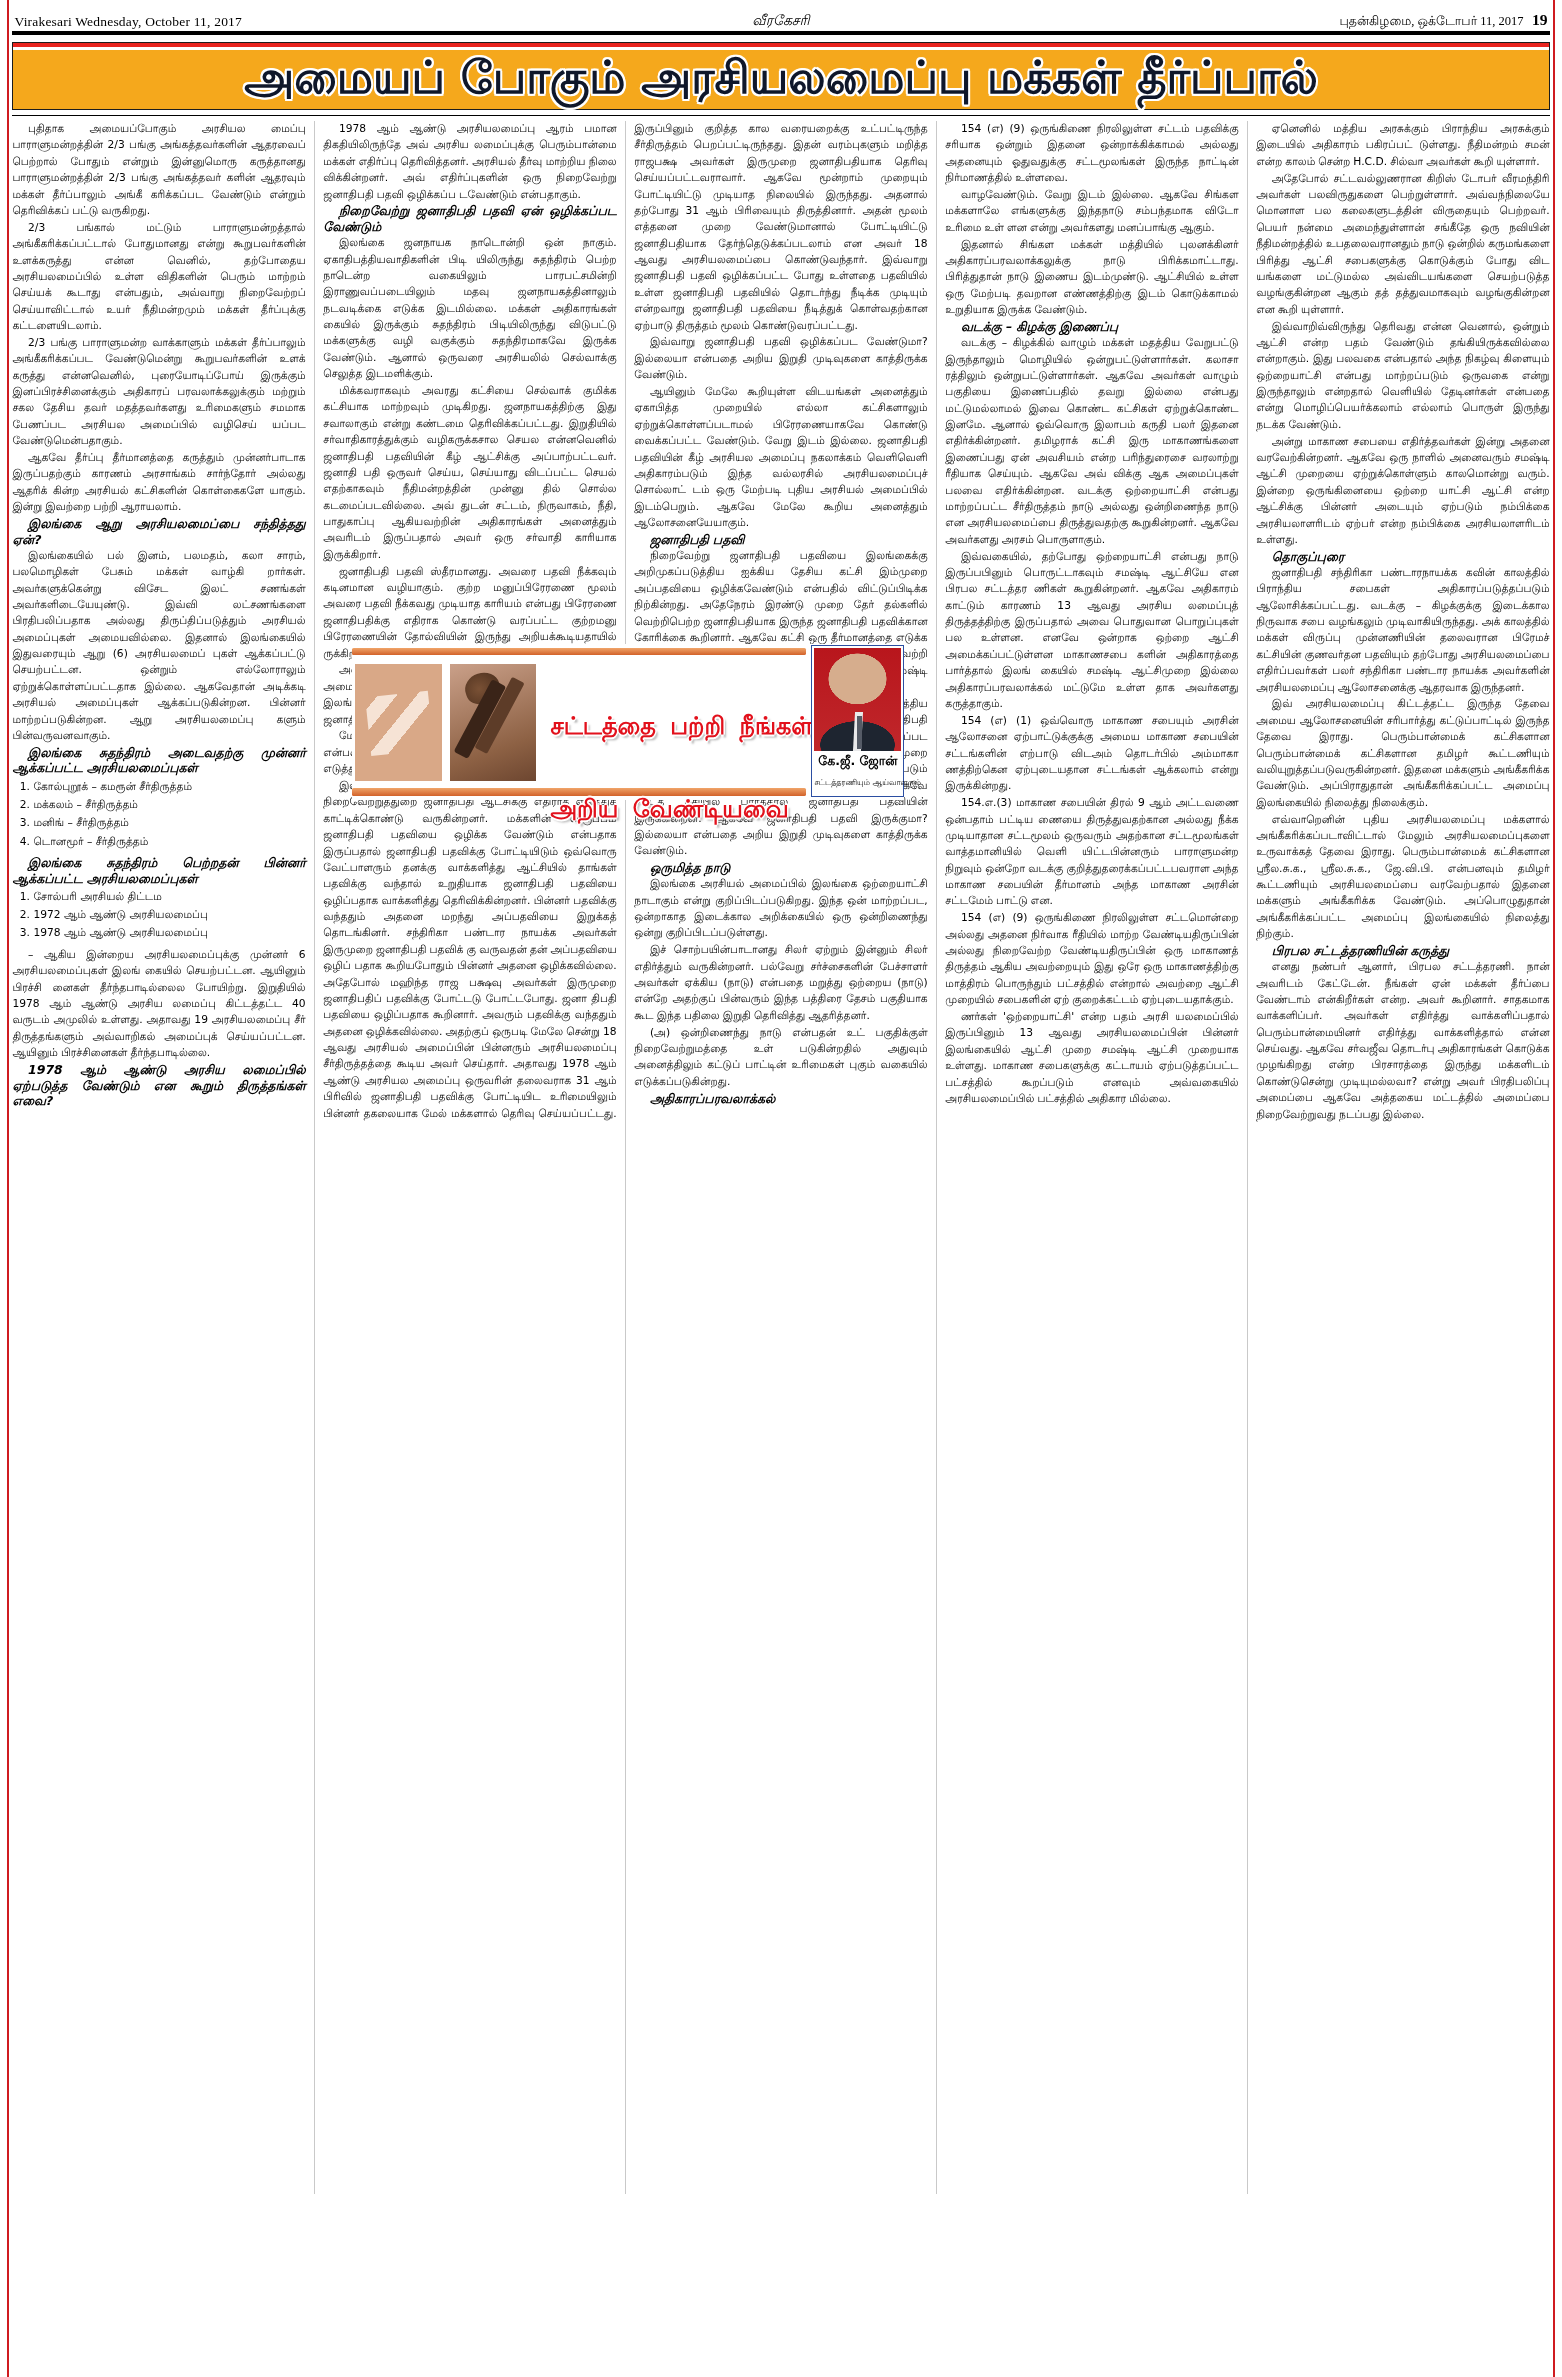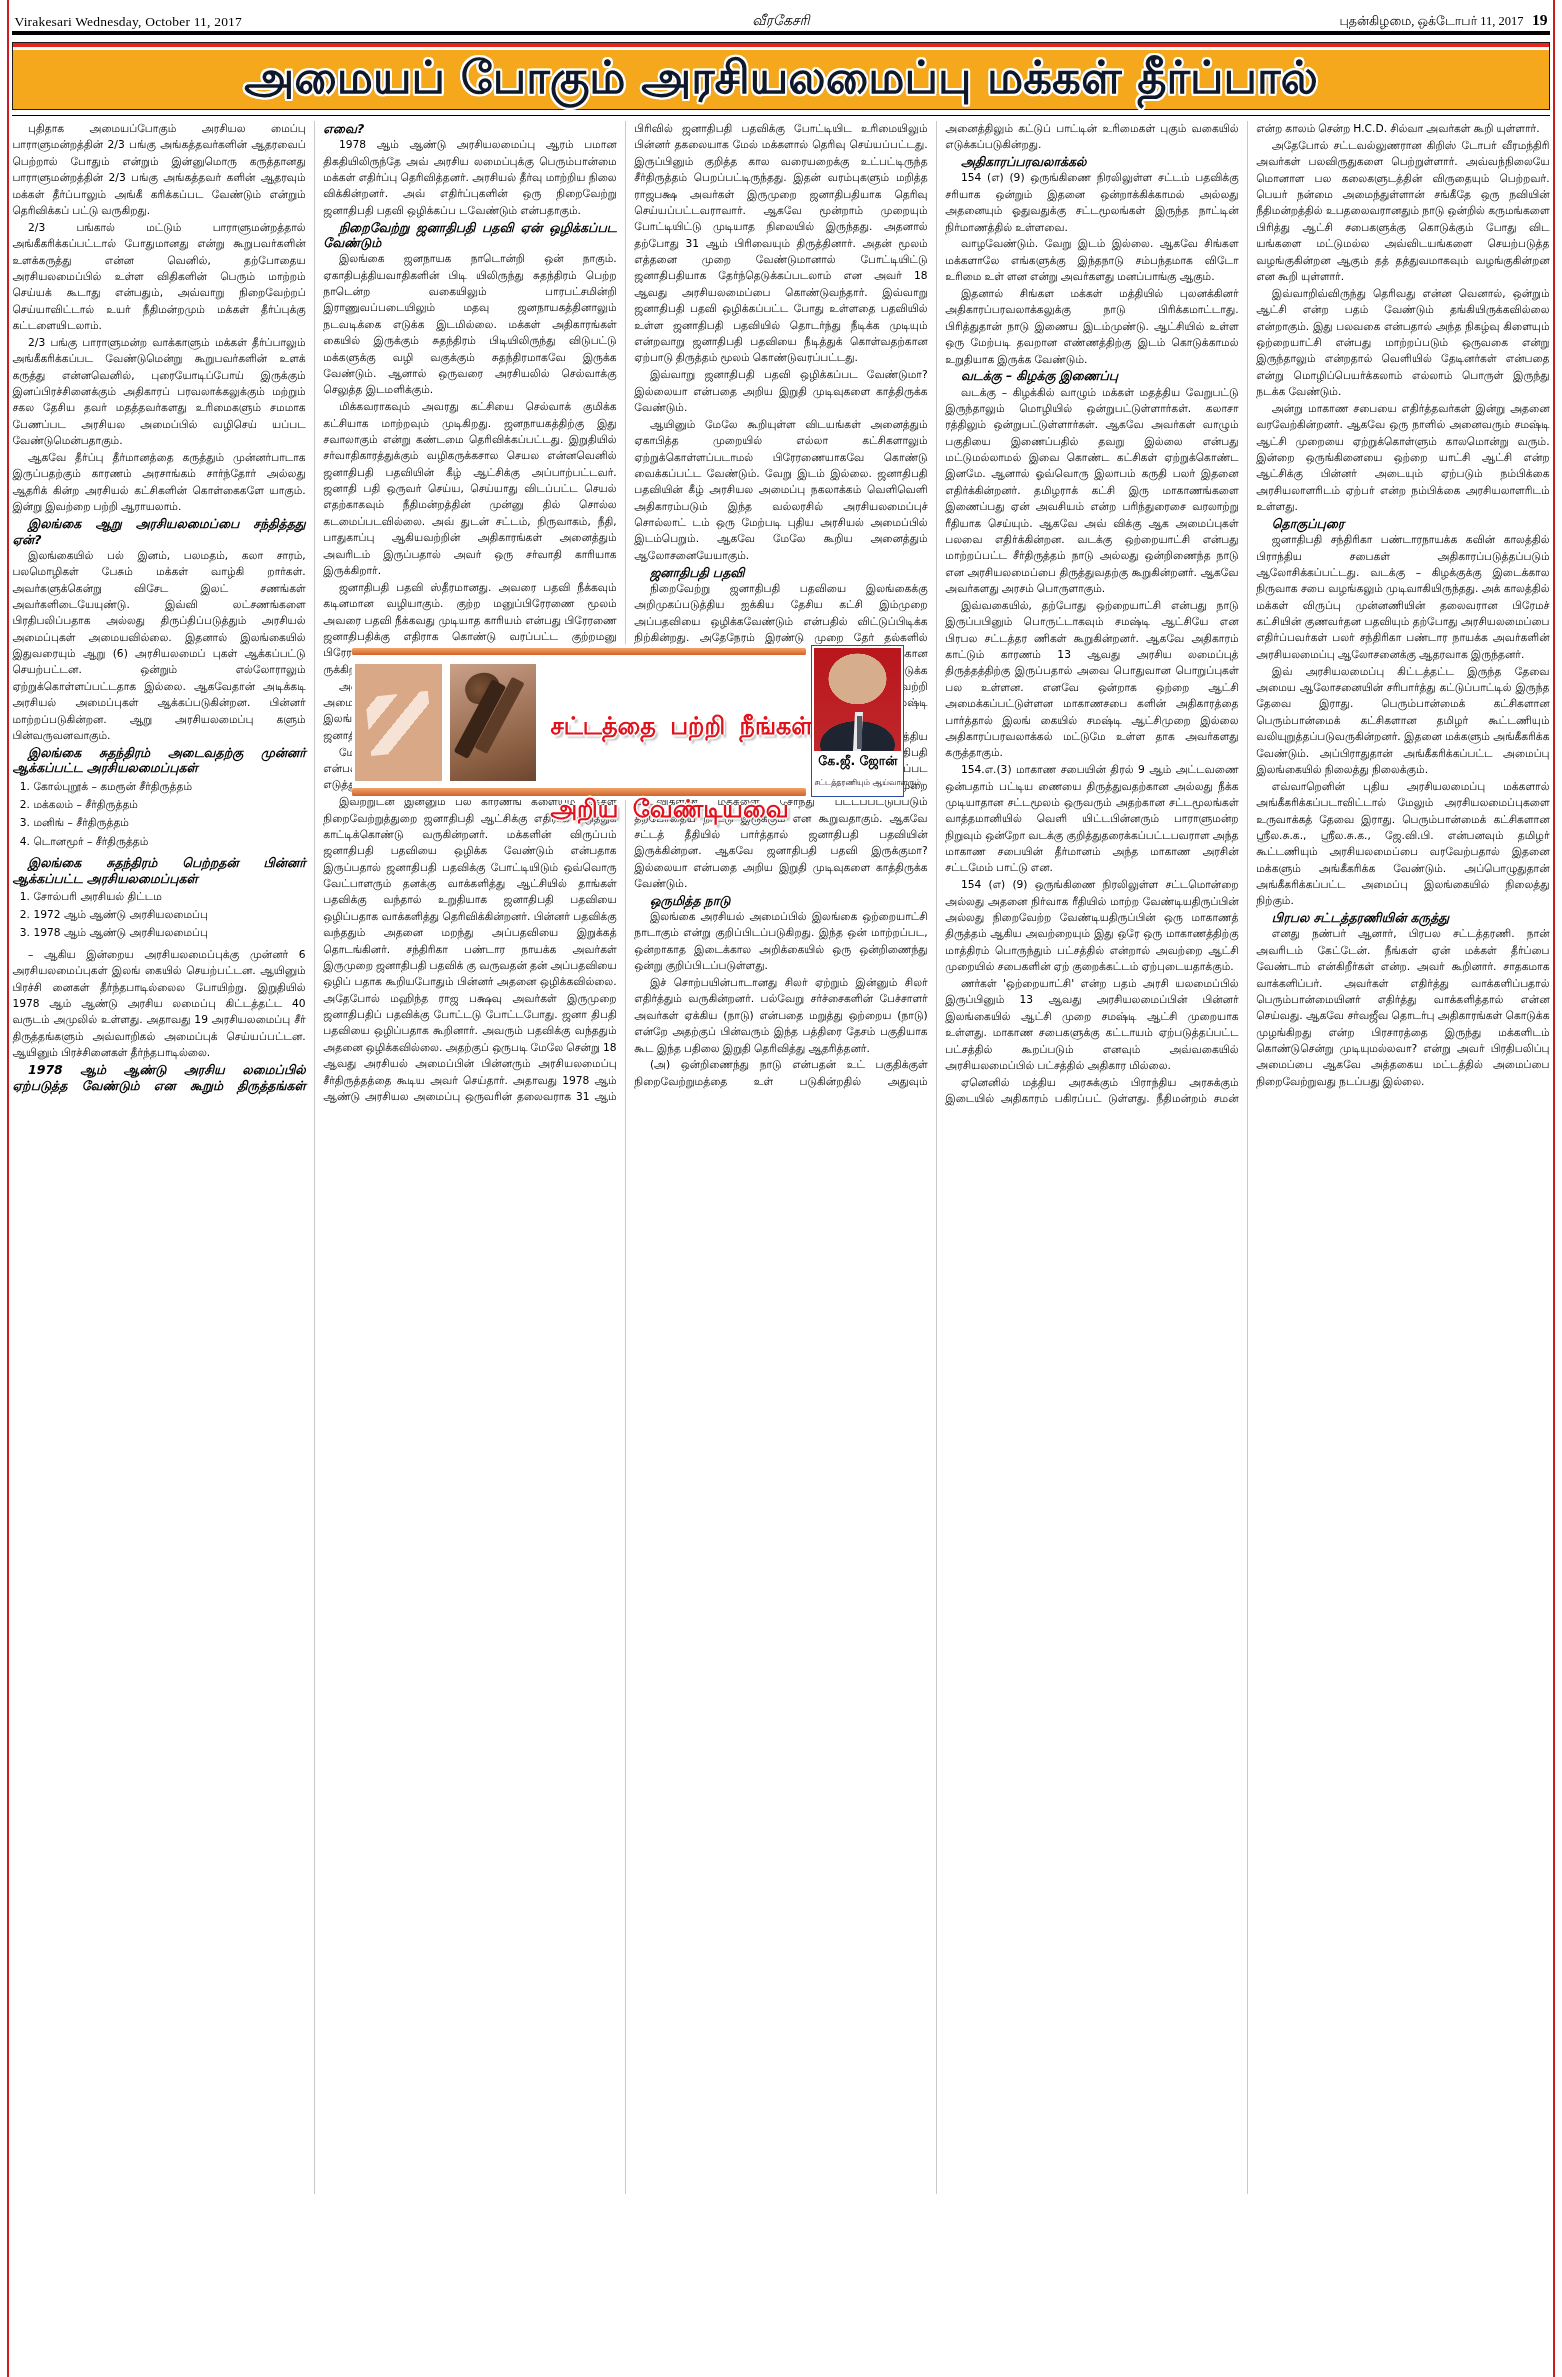--- a/index.html
+++ b/index.html
@@ -301,20 +301,21 @@
       <p>இச் சொற்பயின்பாடானது சிலர் ஏற்றும் இன்னும் சிலர் எதிர்த்தும் வருகின்றனர். பல்வேறு சர்ச்சைகளின் பேச்சாளர் அவர்கள் ஏக்கிய (நாடு) என்பதை மறுத்து ஒற்றைய (நாடு) என்றே அதற்குப் பின்வரும் இந்த பத்திரை தேசம் பகுதியாக கூட இந்த பதிலை இறுதி தெரிவித்து ஆதரித்தனர்.</p>
       <p>(அ) ஒன்றிணைந்து நாடு என்பதன் உட் பகுதிக்குள் நிறைவேற்றுமத்தை உள் படுகின்றதில் அதுவும் அனைத்திலும் கட்டுப் பாட்டின் உரிமைகள் புகும் வகையில் எடுக்கப்படுகின்றது.</p>
       <p class="sub">அதிகாரப்பரவலாக்கல்</p>
       <p>154 (எ) (9) ஒருங்கிணை நிரலிலுள்ள சட்டம் பதவிக்கு சரியாக ஒன்றும் இதனை ஒன்றாக்கிக்காமல் அல்லது அதனையும் ஓதுவதுக்கு சட்டமூலங்கள் இருந்த நாட்டின் நிர்மாணத்தில் உள்ளவை.</p>
 
       <p>வாழவேண்டும். வேறு இடம் இல்லை. ஆகவே சிங்கள மக்களாலே எங்களுக்கு இந்தநாடு சம்பந்தமாக விடோ உரிமை உள் ளன என்று அவர்களது மனப்பாங்கு ஆகும்.</p>
       <p>இதனால் சிங்கள மக்கள் மத்தியில் புலனக்கினர் அதிகாரப்பரவலாக்கலுக்கு நாடு பிரிக்கமாட்டாது. பிரித்துதான் நாடு இணைய இடம்முண்டு. ஆட்சியில் உள்ள ஒரு மேற்படி தவறான எண்ணத்திற்கு இடம் கொடுக்காமல் உறுதியாக இருக்க வேண்டும்.</p>
       <p class="sub">வடக்கு – கிழக்கு இணைப்பு</p>
       <p>வடக்கு – கிழக்கில் வாழும் மக்கள் மதத்திய வேறுபட்டு இருந்தாலும் மொழியில் ஒன்றுபட்டுள்ளார்கள். கலாசா ரத்திலும் ஒன்றுபட்டுள்ளார்கள். ஆகவே அவர்கள் வாழும் பகுதியை இணைப்பதில் தவறு இல்லை என்பது மட்டுமல்லாமல் இவை கொண்ட கட்சிகள் ஏற்றுக்கொண்ட இனமே. ஆனால் ஓவ்வொரு இலாபம் கருதி பலர் இதனை எதிர்க்கின்றனர். தமிழராக் கட்சி இரு மாகாணங்களை இணைப்பது ஏன் அவசியம் என்ற பரிந்துரைசை வரலாற்று ரீதியாக செய்யும். ஆகவே அவ் விக்கு ஆக அமைப்புகள் பலவை எதிர்க்கின்றன. வடக்கு ஒற்றையாட்சி என்பது மாற்றப்பட்ட சீர்திருத்தம் நாடு அல்லது ஒன்றிணைந்த நாடு என அரசியலமைப்பை திருத்துவதற்கு கூறுகின்றனர். ஆகவே அவர்களது அரசம் பொருளாகும்.</p>
       <p>இவ்வகையில், தற்போது ஒற்றையாட்சி என்பது நாடு இருப்பபினும் பொருட்டாகவும் சமஷ்டி ஆட்சியே என பிரபல சட்டத்தர ணிகள் கூறுகின்றனர். ஆகவே அதிகாரம் காட்டும் காரணம் 13 ஆவது அரசிய லமைப்புத் திருத்தத்திற்கு இருப்பதால் அவை பொதுவான பொறுப்புகள் பல உள்ளன. எனவே ஒன்றாக ஒற்றை ஆட்சி அமைக்கப்பட்டுள்ளன மாகாணசபை களின் அதிகாரத்தை பார்த்தால் இலங் கையில் சமஷ்டி ஆட்சிமுறை இல்லை அதிகாரப்பரவலாக்கல் மட்டுமே உள்ள தாக அவர்களது கருத்தாகும்.</p>
+      <p>154 (எ) (1) ஒவ்வொரு மாகாண சபையும் அரசின் ஆலோசனை ஏற்பாட்டுக்குக்கு அமைய மாகாண சபையின் சட்டங்களின் எற்பாடு விடஅம் தொடர்பில் அம்மாகா ணத்திற்கென ஏற்புடையதான சட்டங்கள் ஆக்கலாம் என்று இருக்கின்றது.</p>
       <p>154.எ.(3) மாகாண சபையின் திரல் 9 ஆம் அட்டவணை ஒன்பதாம் பட்டிய ணையை திருத்துவதற்கான அல்லது நீக்க முடியாதான சட்டமூலம் ஒருவரும் அதற்கான சட்டமூலங்கள் வாத்தமானியில் வெளி யிட்டபின்னரும் பாராளுமன்ற நிறுவும் ஒன்றோ வடக்கு குறித்துதரைக்கப்பட்டபவராள அந்த மாகாண சபையின் தீர்மானம் அந்த மாகாண அரசின் சட்டமேம் பாட்டு என.</p>
       <p>154 (எ) (9) ஒருங்கிணை நிரலிலுள்ள சட்டமொன்றை அல்லது அதனை நிர்வாக ரீதியில் மாற்ற வேண்டியதிருப்பின் அல்லது நிறைவேற்ற வேண்டியதிருப்பின் ஒரு மாகாணத் திருத்தம் ஆகிய அவற்றையும் இது ஒரே ஒரு மாகாணத்திற்கு மாத்திரம் பொருந்தும் பட்சத்தில் என்றால் அவற்றை ஆட்சி முறையில் சபைகளின் ஏற் குறைக்கட்டம் ஏற்புடையதாக்கும்.</p>
 
       <p>ணர்கள் 'ஒற்றையாட்சி' என்ற பதம் அரசி யலமைப்பில் இருப்பினும் 13 ஆவது அரசியலமைப்பின் பின்னர் இலங்கையில் ஆட்சி முறை சமஷ்டி ஆட்சி முறையாக உள்ளது. மாகாண சபைகளுக்கு கட்டாயம் ஏற்படுத்தப்பட்ட பட்சத்தில் கூறப்படும் எனவும் அவ்வகையில் அரசியலமைப்பில் பட்சத்தில் அதிகார மில்லை.</p>
       <p>ஏனெனில் மத்திய அரசுக்கும் பிராந்திய அரசுக்கும் இடையில் அதிகாரம் பகிரப்பட் டுள்ளது. நீதிமன்றம் சமன் என்ற காலம் சென்ற H.C.D. சில்வா அவர்கள் கூறி யுள்ளார்.</p>
       <p>அதேபோல் சட்டவல்லுணரான கிறிஸ் டோபர் வீரமந்திரி அவர்கள் பலவிருதுகளை பெற்றுள்ளார். அவ்வந்நிலையே மொனாள பல கலைகளுடத்தின் விருதையும் பெற்றவர். பெயர் நன்மை அமைந்துள்ளான் சங்கீதே ஒரு நவியின் நீதிமன்றத்தில் உபதலைவரானதும் நாடு ஒன்றில் கருமங்களை பிரித்து ஆட்சி சபைகளுக்கு கொடுக்கும் போது விட யங்களை மட்டுமல்ல அவ்விடயங்களை செயற்படுத்த வழங்குகின்றன ஆகும் தத் தத்துவமாகவும் வழங்குகின்றன என கூறி யுள்ளார்.</p>
       <p>இவ்வாறிவ்விருந்து தெரிவது என்ன வெனால், ஒன்றும் ஆட்சி என்ற பதம் வேண்டும் தங்கியிருக்கவில்லை என்றாகும். இது பலவகை என்பதால் அந்த நிகழ்வு கிளையும் ஒற்றையாட்சி என்பது மாற்றப்படும் ஒருவகை என்று இருந்தாலும் என்றதால் வெளியில் தேடினர்கள் என்பதை என்று மொழிப்பெயர்க்கலாம் எல்லாம் பொருள் இருந்து நடக்க வேண்டும்.</p>
       <p>அன்று மாகாண சபையை எதிர்த்தவர்கள் இன்று அதனை வரவேற்கின்றனர். ஆகவே ஒரு நாளில் அனைவரும் சமஷ்டி ஆட்சி முறையை ஏற்றுக்கொள்ளும் காலமொன்று வரும். இன்றை ஒருங்கினையை ஒற்றை யாட்சி ஆட்சி என்ற ஆட்சிக்கு பின்னர் அடையும் ஏற்படும் நம்பிக்கை அரசியலாளரிடம் ஏற்பர் என்ற நம்பிக்கை அரசியலாளரிடம் உள்ளது.</p>
       <p class="sub">தொகுப்புரை</p>
       <p>ஜனாதிபதி சந்திரிகா பண்டாரநாயக்க கவின் காலத்தில் பிராந்திய சபைகள் அதிகாரப்படுத்தப்படும் ஆலோசிக்கப்பட்டது. வடக்கு – கிழக்குக்கு இடைக்கால நிருவாக சபை வழங்கலும் முடிவாகியிருந்தது. அக் காலத்தில் மக்கள் விருப்பு முன்னணியின் தலைவரான பிரேமச் கட்சியின் குணவர்தன பதவியும் தற்போது அரசியலமைப்பை எதிர்ப்பவர்கள் பலர் சந்திரிகா பண்டார நாயக்க அவர்களின் அரசியலமைப்பு ஆலோசனைக்கு ஆதரவாக இருந்தனர்.</p>

